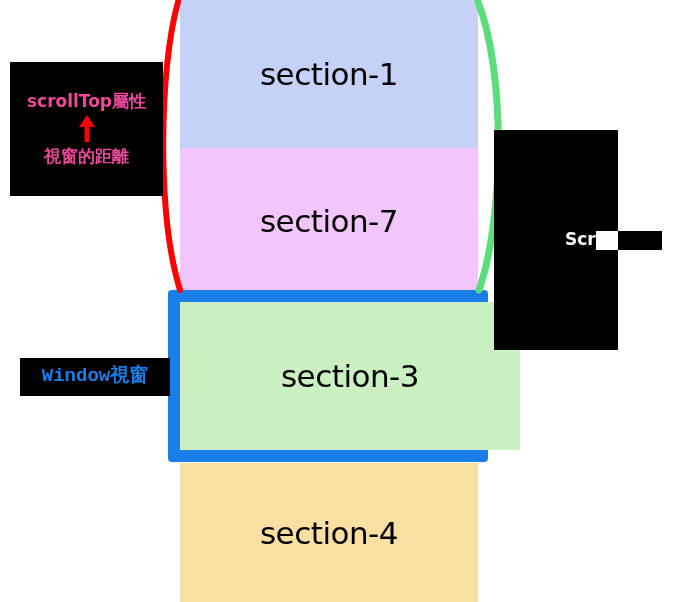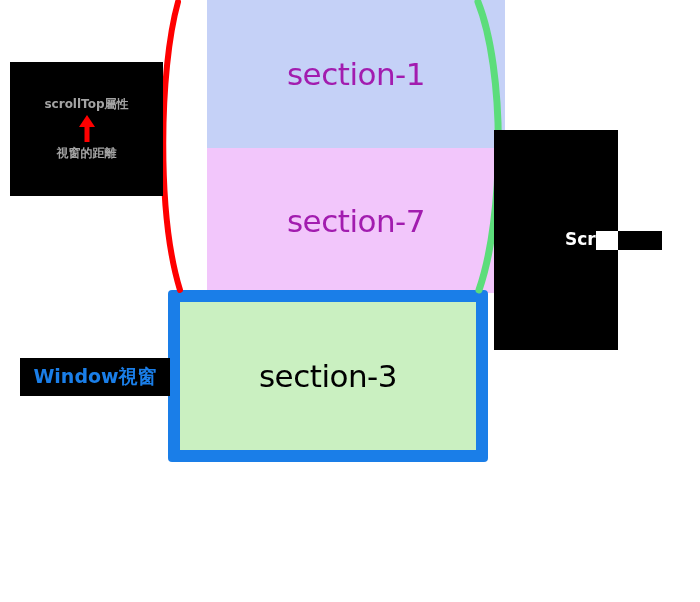--- a/index.html
+++ b/index.html
@@ -22,25 +22,24 @@
   }
 
   
   .section {
     position: absolute;
     left: 180px;
     width: 298px;
     display: flex;
     align-items: center;
     justify-content: center;
-    color: #a21caf;
+    color: #000000;
     font-size: 31px;
     font-family: "DejaVu Sans", "Liberation Sans", sans-serif;
     letter-spacing: -0.5px;
-    margin-left: 27px;
   }
   #section-1 { top: 0px;   height: 148px; background: #c5d1f7; }
   #section-2 { top: 148px; height: 145px; background: #f2c6fb; }
   #section-4 { top: 463px; height: 139px; background: #fadfa2; }
 
   
   #viewport-frame {
     position: absolute;
     left: 168px;
     top: 290px;
@@ -48,21 +47,21 @@
     height: 172px;
     background: #1a7ee8;
     border-radius: 4px;
     box-sizing: border-box;
     padding: 12px;
   }
   #section-3 {
     position: absolute;
     left: 12px;
     top: 12px;
-    width: 296px;
+    width: 340px;
     height: 148px;
     background: #caf0c1;
     display: flex;
     align-items: center;
     justify-content: center;
     color: #000000;
     font-size: 31px;
     font-family: "DejaVu Sans", "Liberation Sans", sans-serif;
     letter-spacing: -0.5px;
   }
@@ -88,22 +87,22 @@
     top: 62px;
     width: 153px;
     height: 134px;
     display: flex;
     flex-direction: column;
     align-items: center;
     justify-content: center;
     gap: 2px;
   }
   .callout-text {
-    color: #a3a3a3;
-    font-size: 12px;
+    color: #ec4899;
+    font-size: 17px;
     font-weight: bold;
     font-family: "DejaVu Sans", "Liberation Sans", sans-serif;
     line-height: 1.12;
     text-align: center;
     white-space: nowrap;
   }
   #arrow-up {
     width: 22px;
     height: 28px;
     margin: 1px 0 2px 0;
@@ -113,20 +112,21 @@
     top: 358px;
     width: 150px;
     height: 38px;
     display: flex;
     align-items: center;
     justify-content: center;
   }
   #window-callout .callout-text {
     color: #1a7ee8;
     font-size: 19px;
+    font-family: Liberation Mono, monospace;
   }
   #scrollheight-callout {
     left: 494px;
     top: 130px;
     width: 124px;
     height: 220px;
     display: flex;
     align-items: center;
     justify-content: center;
   }
@@ -160,20 +160,23 @@
 <div id="stage">
 
   <div class="section" id="section-1">
     <span>section-1</span>
   </div>
 
   <div class="section" id="section-2">
     <span>section-7</span>
   </div>
 
+  <div class="section" id="section-4">
+    <span>section-4</span>
+  </div>
 
   <div id="viewport-frame">
     <div id="section-3">
       <span>section-3</span>
     </div>
   </div>
 
   <svg class="brace-svg" viewBox="0 0 700 602">
     <path d="M 178 2 C 159 70, 157 215, 180 290" fill="none" stroke="#ff0000" stroke-width="6" stroke-linecap="round"></path>
     <path d="M 478 2 C 505 70, 505 215, 479 290" fill="none" stroke="#5cdd7b" stroke-width="7" stroke-linecap="round"></path>

